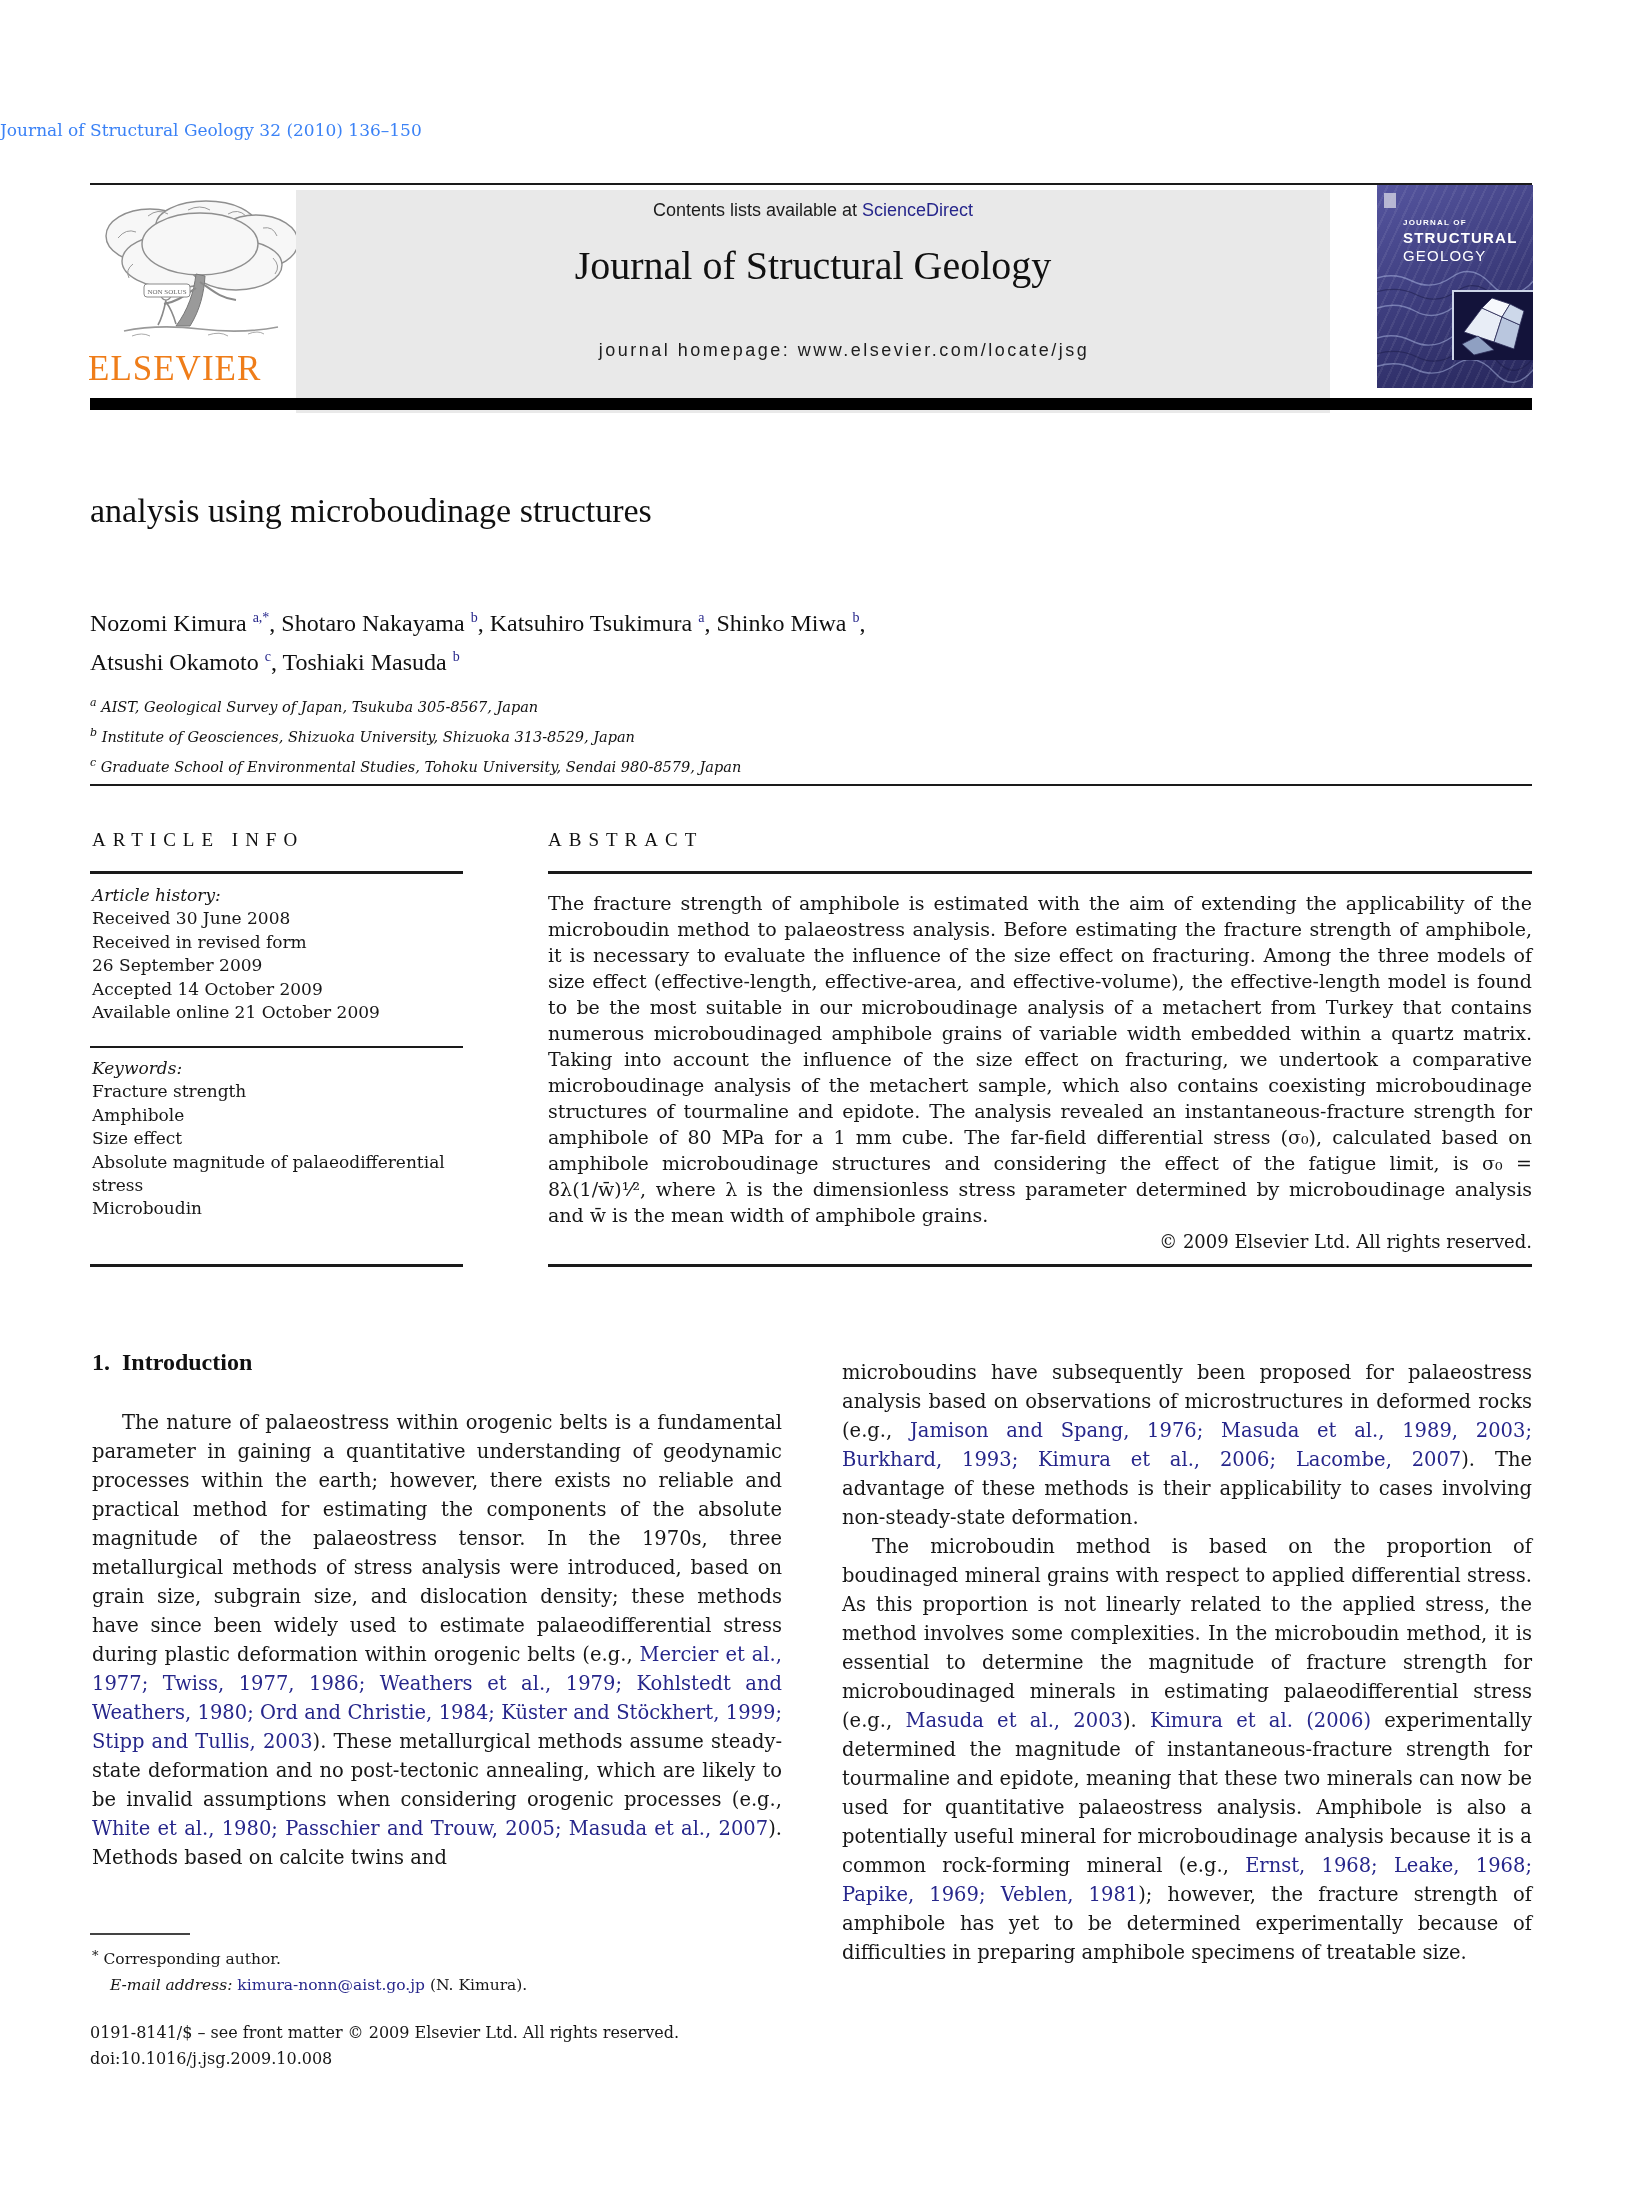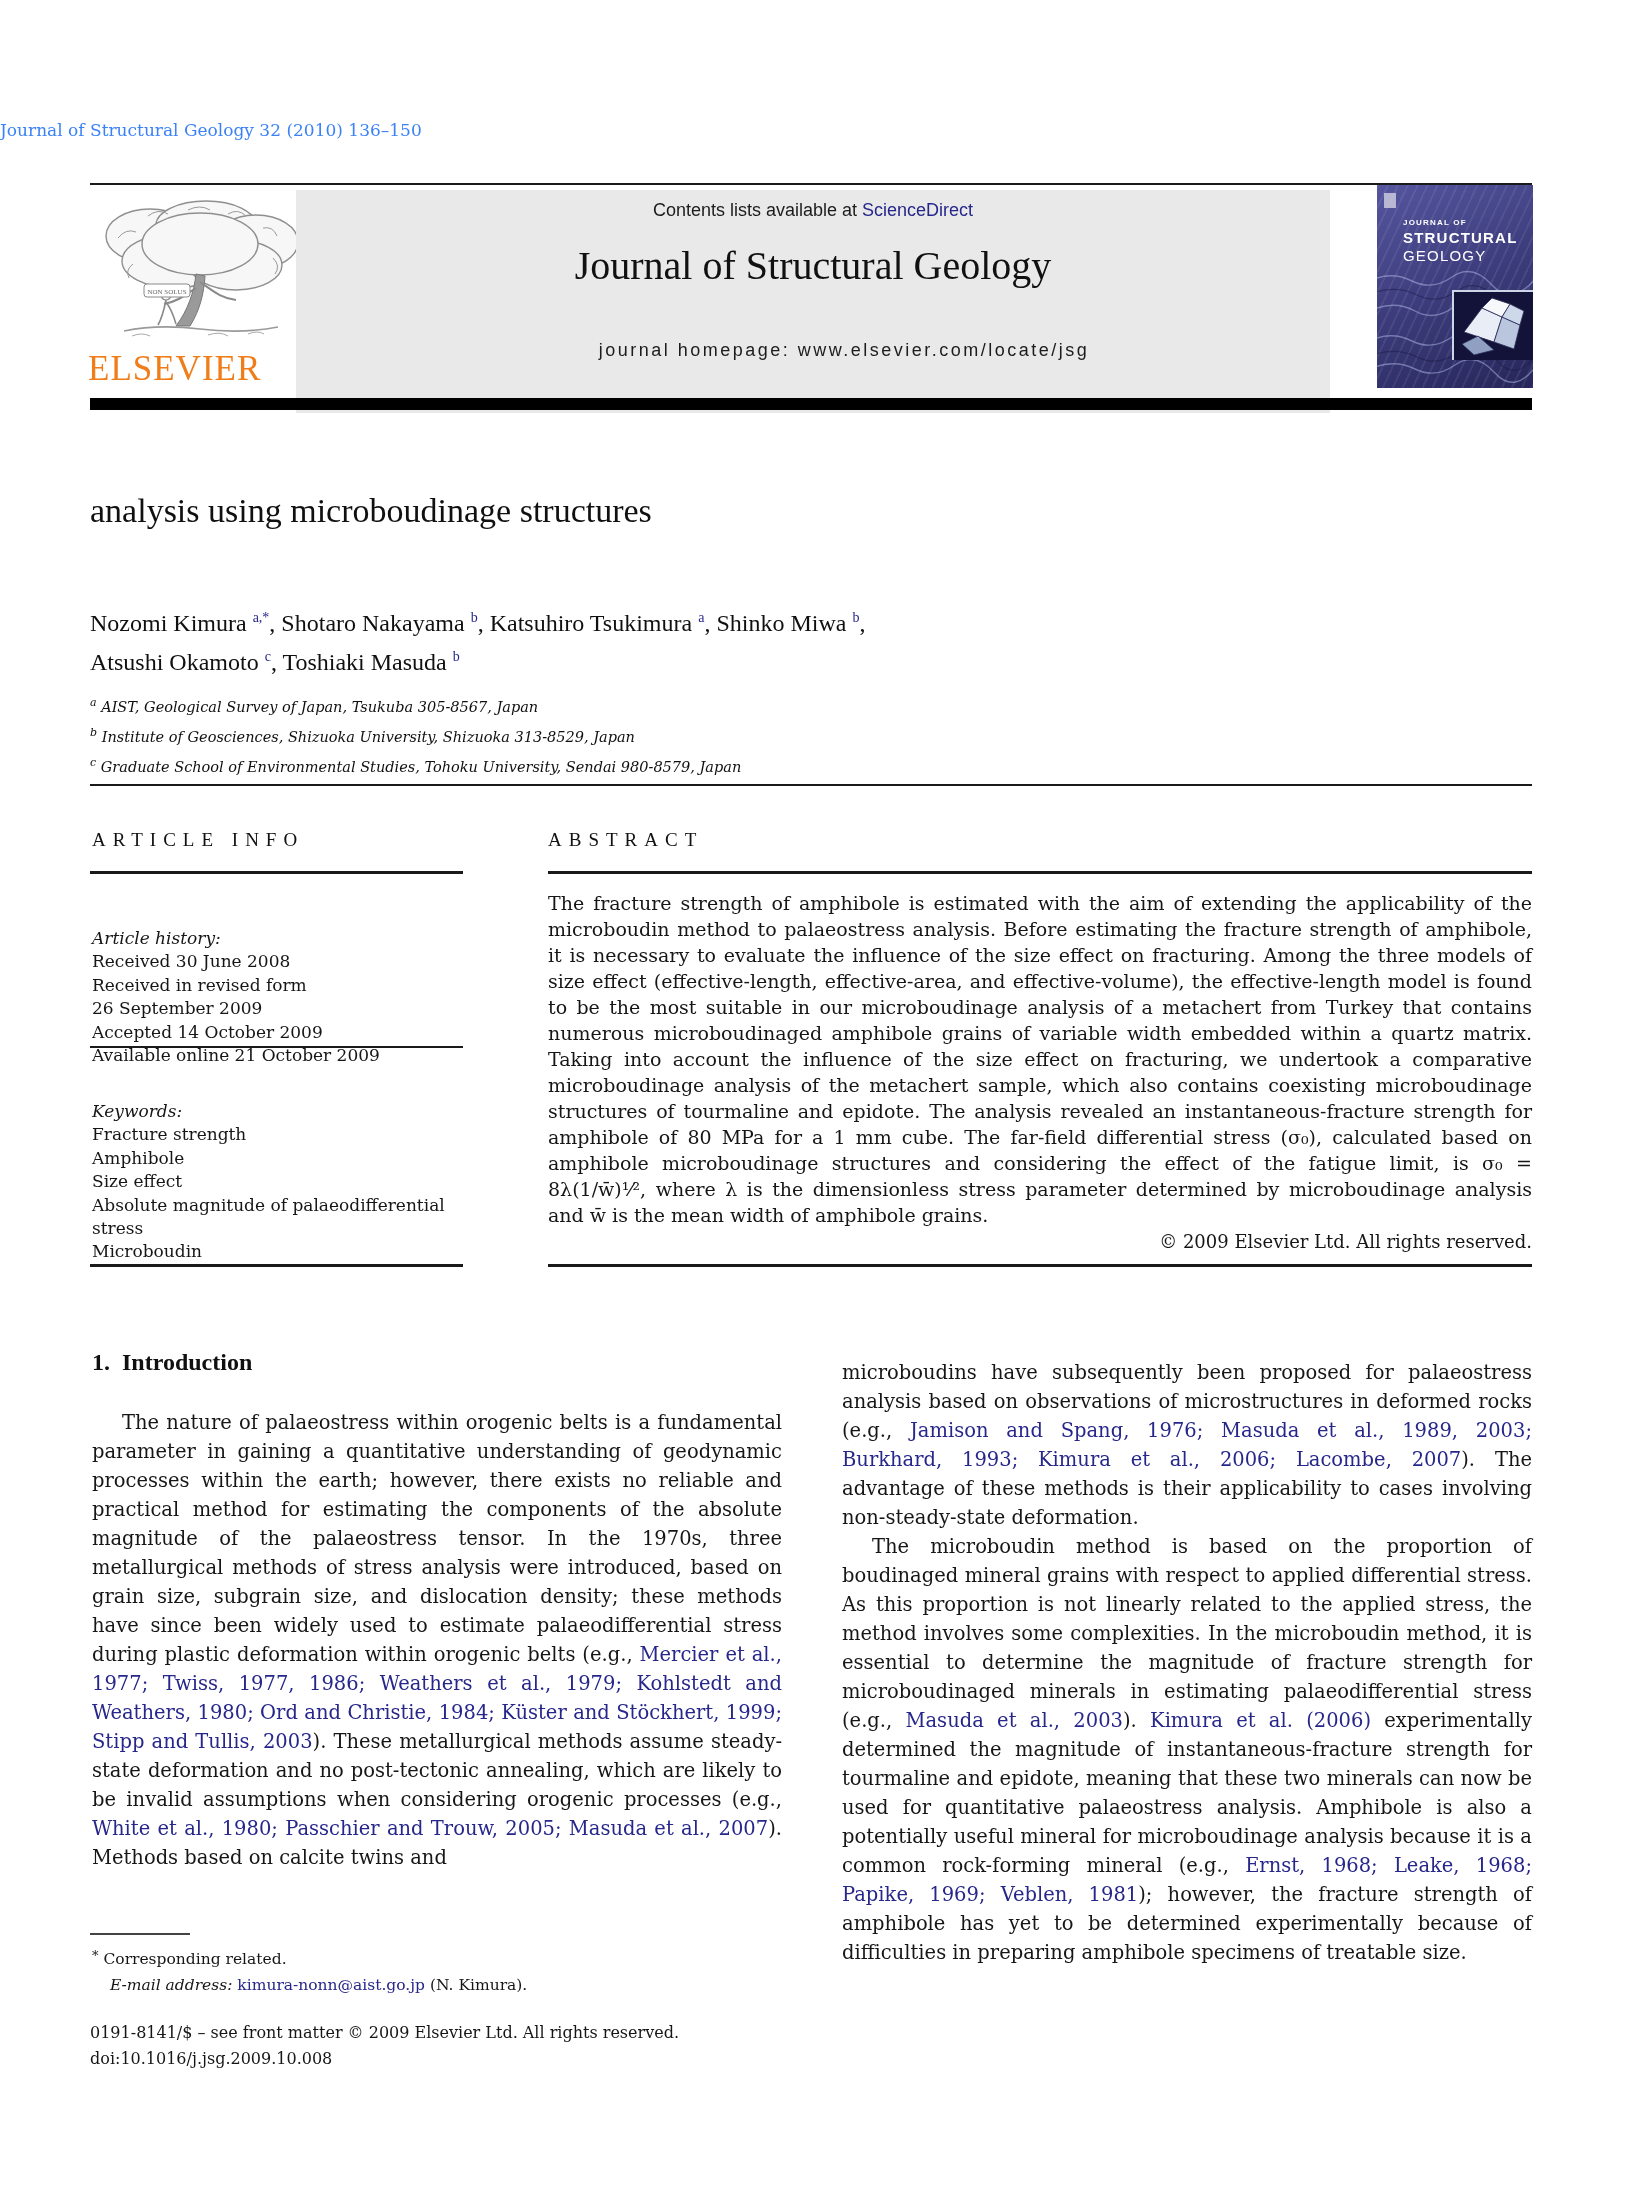--- a/index.html
+++ b/index.html
@@ -59,21 +59,21 @@
   #info-heading{left:92px;top:829px;}
   #abs-heading{left:548px;top:829px;}
   #info-rule1{left:90px;top:871px;width:373px;height:3px;}
   #info-rule2{left:90px;top:1046px;width:373px;height:2px;}
   #info-rule3{left:90px;top:1264px;width:373px;height:3px;}
   #abs-rule1{left:548px;top:871px;width:984px;height:3px;}
   #abs-rule2{left:548px;top:1264px;width:984px;height:3px;}
   .info-block{font-size:17px;line-height:23.4px;color:#161616;}
   #info-history{left:92px;top:884px;width:371px;}
   #info-keywords{left:92px;top:1057px;width:371px;}
-  .block-label{font-style:italic;margin-top:43px;}
+  .block-label{font-style:italic;}
   #abs-text{left:548px;top:890px;width:984px;font-size:19px;line-height:26px;
       text-align:justify;color:#161616;}
   #abs-copyright{left:548px;top:1231px;width:984px;text-align:right;font-size:18px;color:#161616;}
 
   
   #intro-heading{left:92px;top:1349px;font-family:"Liberation Serif",serif;
       font-size:24px;font-weight:700;color:#101010;}
   .bodycol{font-size:19.5px;line-height:29px;text-align:justify;color:#161616;}
   #left-col{left:92px;top:1408px;width:690px;}
   #right-col{left:842px;top:1358px;width:690px;}
@@ -211,21 +211,21 @@
   </div>
   <div class="abs bodycol" id="right-col">
     <div><span>microboudins have subsequently been proposed for palaeostress analysis based on observations of microstructures in deformed rocks (e.g., </span><span class="cite">Jamison and Spang, 1976; Masuda et al., 1989, 2003; Burkhard, 1993; Kimura et al., 2006; Lacombe, 2007</span><span>). The advantage of these methods is their applicability to cases involving non-steady-state deformation.</span></div>
     <div class="indent"><span>The microboudin method is based on the proportion of boudinaged mineral grains with respect to applied differential stress. As this proportion is not linearly related to the applied stress, the method involves some complexities. In the microboudin method, it is essential to determine the magnitude of fracture strength for microboudinaged minerals in estimating palaeodifferential stress (e.g., </span><span class="cite">Masuda et al., 2003</span><span>). </span><span class="cite">Kimura et al. (2006)</span><span> experimentally determined the magnitude of instantaneous-fracture strength for tourmaline and epidote, meaning that these two minerals can now be used for quantitative palaeostress analysis. Amphibole is also a potentially useful mineral for microboudinage analysis because it is a common rock-forming mineral (e.g., </span><span class="cite">Ernst, 1968; Leake, 1968; Papike, 1969; Veblen, 1981</span><span>); however, the fracture strength of amphibole has yet to be determined experimentally because of difficulties in preparing amphibole specimens of treatable size.</span></div>
   </div>
 
   <div class="abs" id="foot-rule"></div>
   <div class="abs" id="footnote">
     <div>
       <span class="fn-star">*</span>
-      <span>Corresponding related.</span>
+      <span>Corresponding author.</span>
     </div>
     <div class="fn-line2">
       <span class="block-label">E-mail address:</span>
       <span class="email">kimura-nonn@aist.go.jp</span>
       <span>(N. Kimura).</span>
     </div>
   </div>
   <div class="abs" id="bottom-lines">
     <div>0191-8141/$ – see front matter © 2009 Elsevier Ltd. All rights reserved.</div>
     <div>doi:10.1016/j.jsg.2009.10.008</div>

